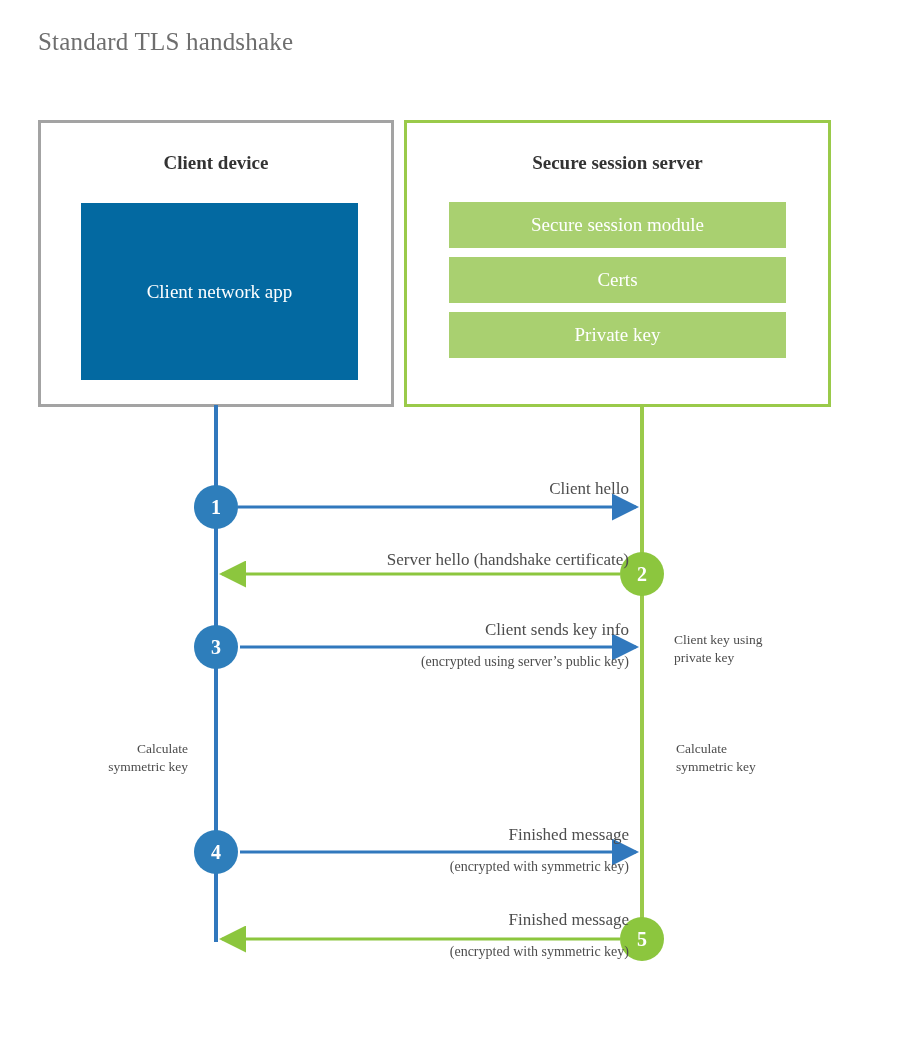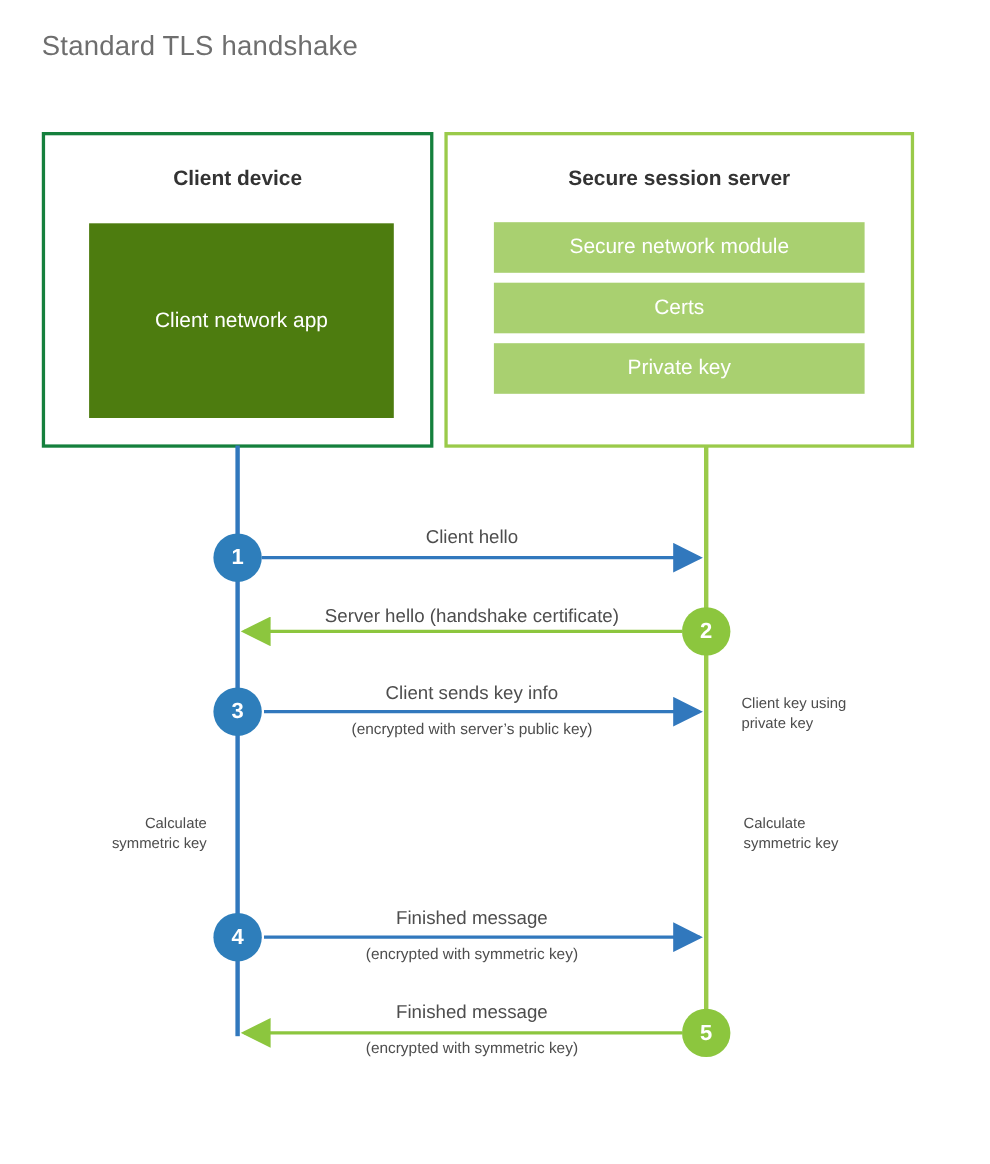--- a/index.html
+++ b/index.html
@@ -11,20 +11,21 @@
   body {
     font-family: "Liberation Sans", "DejaVu Sans", sans-serif;
     color: #4a4a4a;
   }
   #canvas {
     position: relative;
     width: 876px;
     height: 1058px;
     background: #ffffff;
     overflow: hidden;
+    font-family: Liberation Serif, serif;
   }
 
   
   .page-title {
     position: absolute;
     left: 38px;
     top: 28px;
     font-size: 25px;
     font-weight: 400;
     color: #6e6e6e;
@@ -36,21 +37,21 @@
   .entity-box {
     position: absolute;
     background: #ffffff;
     box-sizing: border-box;
   }
   .entity-box.client {
     left: 38px;
     top: 120px;
     width: 356px;
     height: 287px;
-    border: 3px solid #15803d;
+    border: 3px solid #a3a3a3;
   }
   .entity-box.server {
     left: 404px;
     top: 120px;
     width: 427px;
     height: 287px;
     border: 3px solid #9aca4a;
   }
   .entity-title {
     position: absolute;
@@ -64,21 +65,21 @@
     white-space: nowrap;
   }
 
   
   .app-box {
     position: absolute;
     left: 40px;
     top: 80px;
     width: 277px;
     height: 177px;
-    background: #4d7c0f;
+    background: #0369a1;
     display: flex;
     align-items: center;
     justify-content: center;
   }
   .app-box-label {
     color: #ffffff;
     font-size: 19px;
     line-height: 27px;
     text-align: center;
     width: 180px;
@@ -143,21 +144,21 @@
     left: 0;
     top: 0;
     width: 900px;
     height: 1058px;
     pointer-events: none;
   }
 
   
   .msg-label {
     position: absolute;
-    text-align: center;
+    text-align: right;
     white-space: nowrap;
     color: #4d4d4d;
   }
   .msg-label .primary {
     font-size: 17px;
     line-height: 22px;
   }
   .msg-label .secondary {
     font-size: 14px;
     line-height: 20px;
@@ -184,21 +185,21 @@
   <div class="entity-box client">
     <div class="entity-title">Client device</div>
     <div class="app-box">
       <div class="app-box-label">Client network app</div>
     </div>
   </div>
 
   <div class="entity-box server">
     <div class="entity-title">Secure session server</div>
     <div class="server-bars">
-      <div class="server-bar">Secure network module</div>
+      <div class="server-bar">Secure session module</div>
       <div class="server-bar">Certs</div>
       <div class="server-bar">Private key</div>
     </div>
   </div>
 
   <div class="lifeline client-line"></div>
   <div class="lifeline server-line"></div>
 
   <svg id="arrow-layer" viewBox="0 0 900 1058">
     <defs>
@@ -230,21 +231,21 @@
   <div class="msg-label" style="left:229px; top:478px; width:400px;">
     <div class="primary">Client hello</div>
   </div>
 
   <div class="msg-label" style="left:229px; top:549px; width:400px;">
     <div class="primary">Server hello (handshake certificate)</div>
   </div>
 
   <div class="msg-label" style="left:229px; top:619px; width:400px;">
     <div class="primary">Client sends key info</div>
-    <div class="secondary" style="margin-top:11px;">(encrypted with server’s public key)</div>
+    <div class="secondary" style="margin-top:11px;">(encrypted using server’s public key)</div>
   </div>
 
   <div class="msg-label" style="left:229px; top:824px; width:400px;">
     <div class="primary">Finished message</div>
     <div class="secondary" style="margin-top:11px;">(encrypted with symmetric key)</div>
   </div>
 
   <div class="msg-label" style="left:229px; top:909px; width:400px;">
     <div class="primary">Finished message</div>
     <div class="secondary" style="margin-top:11px;">(encrypted with symmetric key)</div>

